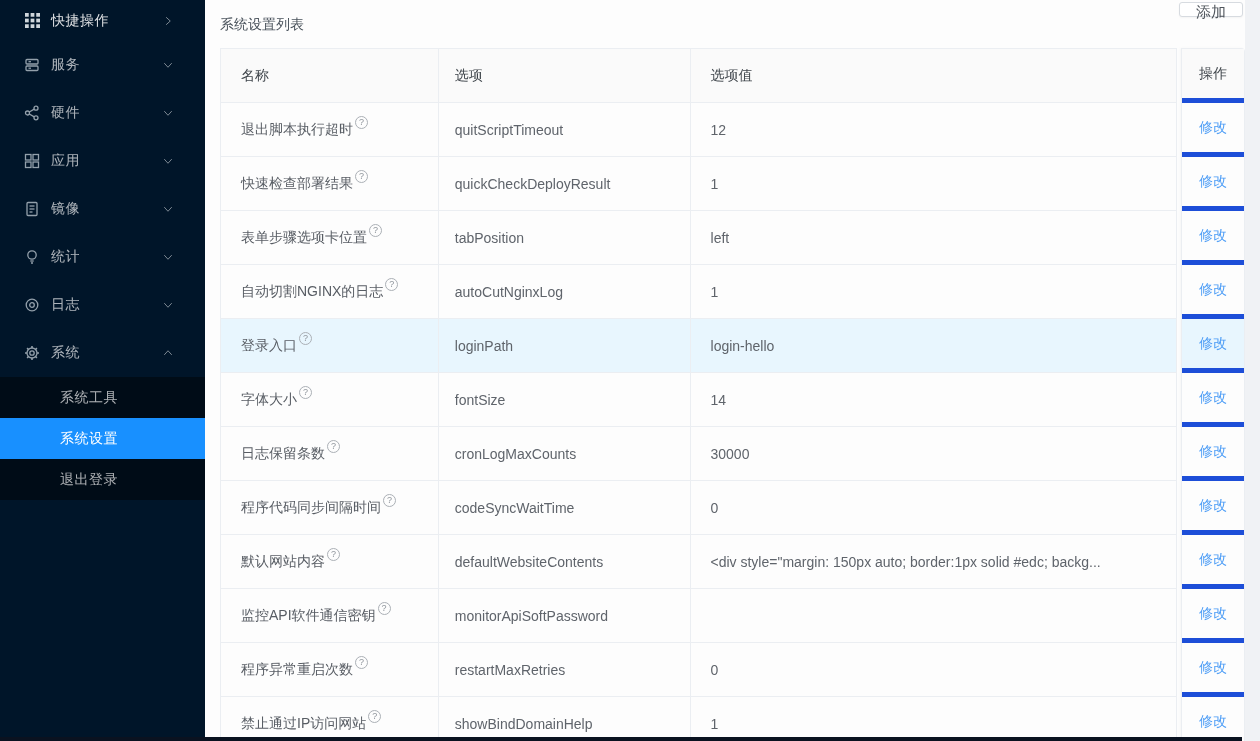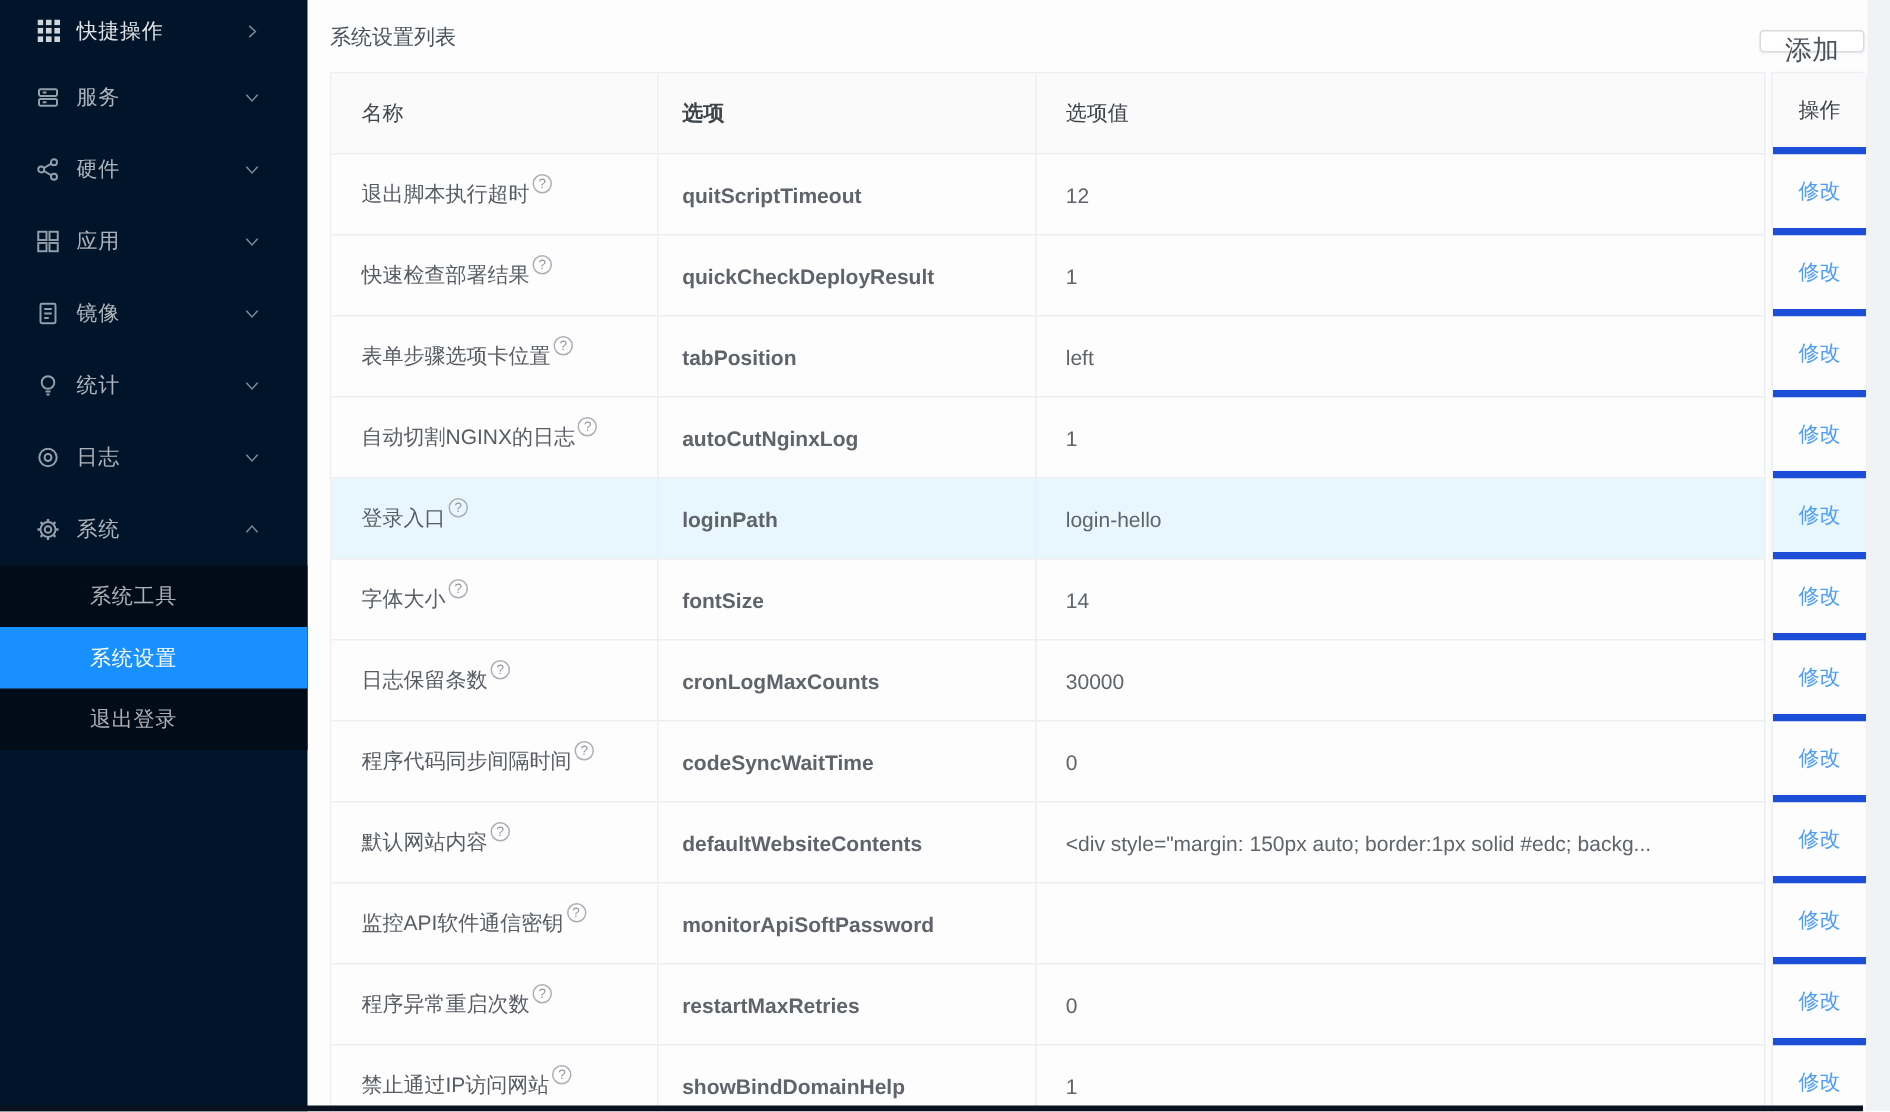--- a/index.html
+++ b/index.html
@@ -23,36 +23,36 @@
     color:rgba(255,255,255,.68); cursor:pointer; letter-spacing:.5px; }
   .sub-item.active { background:#1890ff; color:#fff; }
 
   
   .content { position:absolute; left:205px; top:0; right:0; bottom:0; background:#fdfdfd; }
   .right-gutter { position:absolute; right:0; top:0; width:15px; height:741px;
     background:#f0f2f5; z-index:3; }
   .topbar { position:relative; height:48px; }
   .page-title { position:absolute; left:15px; top:0; line-height:48px;
     font-size:14px; color:#49525b; }
-  .add-btn { position:absolute; right:17px; top:20px; height:15px; padding:0 16px;
-    background:#fff; border:1px solid #d7dbe0; border-radius:3px; font-size:18px;
+  .add-btn { position:absolute; right:17px; top:2px; height:15px; padding:0 16px;
+    background:#fff; border:1px solid #d7dbe0; border-radius:3px; font-size:15px;
     color:#4e545b; cursor:pointer; box-shadow:0 1px 2px rgba(0,0,0,.04);
     font-family:inherit; }
 
   
   .table-main { position:absolute; left:15px; top:48px; width:957px;
     border-left:1px solid #ebeef2; border-top:1px solid #ebeef2; background:#fff; }
   .t-row { display:flex; height:54px; background:#fdfdfd; }
   .t-row.header { background:#fafafa; }
   .t-row.hl { background:#e8f6fe; }
   .cell { display:flex; align-items:center; height:54px;
     border-right:1px solid #ebeef2; border-bottom:1px solid #ebeef2;
     font-size:14px; color:#5f646b; overflow:hidden; white-space:nowrap; }
   .c-name { width:218px; padding-left:20px; color:#585d64; }
-  .c-opt  { width:252px; padding-left:16px;font-weight:bold; }
+  .c-opt  { width:252px; padding-left:16px; }
   .c-val  { width:487px; padding-left:20px; }
   .header .cell { color:#3f454b; }
   .help { display:inline-block; width:13px; height:13px; border:1px solid #abb0b6;
     border-radius:50%; color:#8e949b; font-size:9px; line-height:11px;
     text-align:center; margin-left:2px; position:relative; top:-7px; flex:none; }
 
   .table-fixed { position:absolute; left:976px; top:48px; width:64px;
     border-left:1px solid #ebeef2; border-right:1px solid #ebeef2;
     border-top:1px solid #ebeef2; border-top-right-radius:4px; background:#fff;
     box-shadow:-1px 0 3px rgba(0,0,0,.03); }

